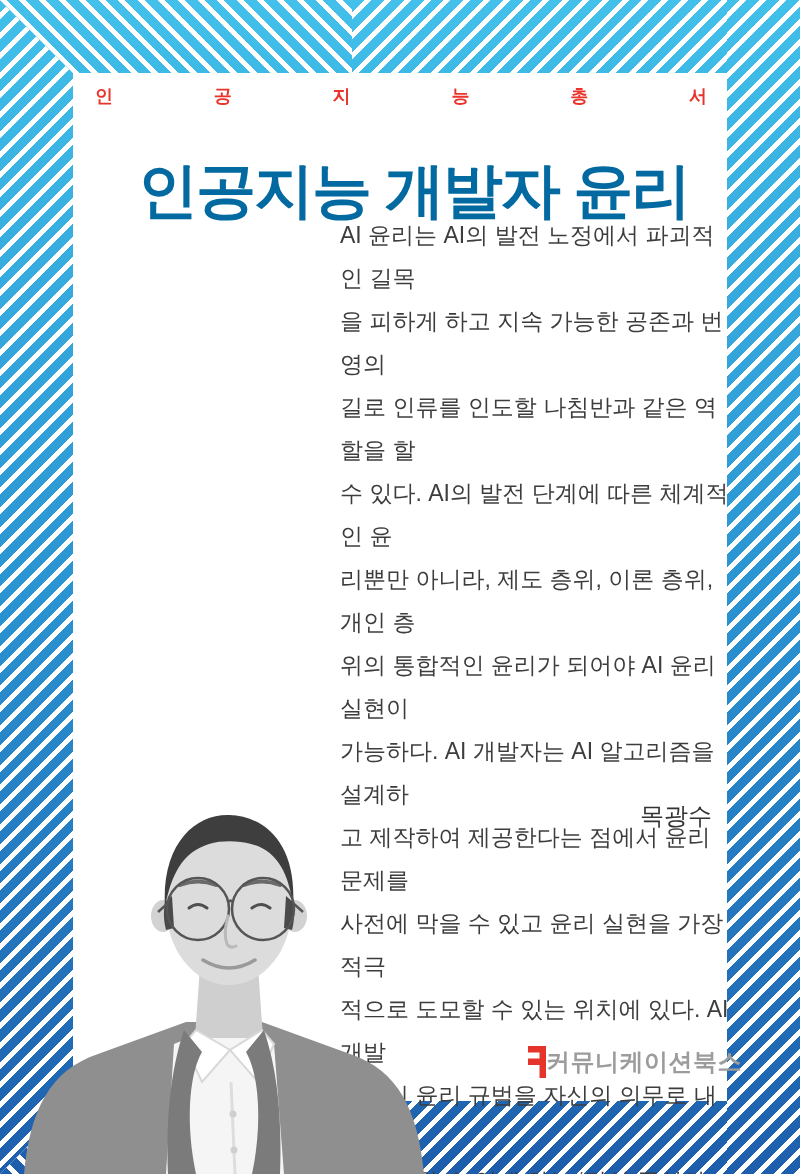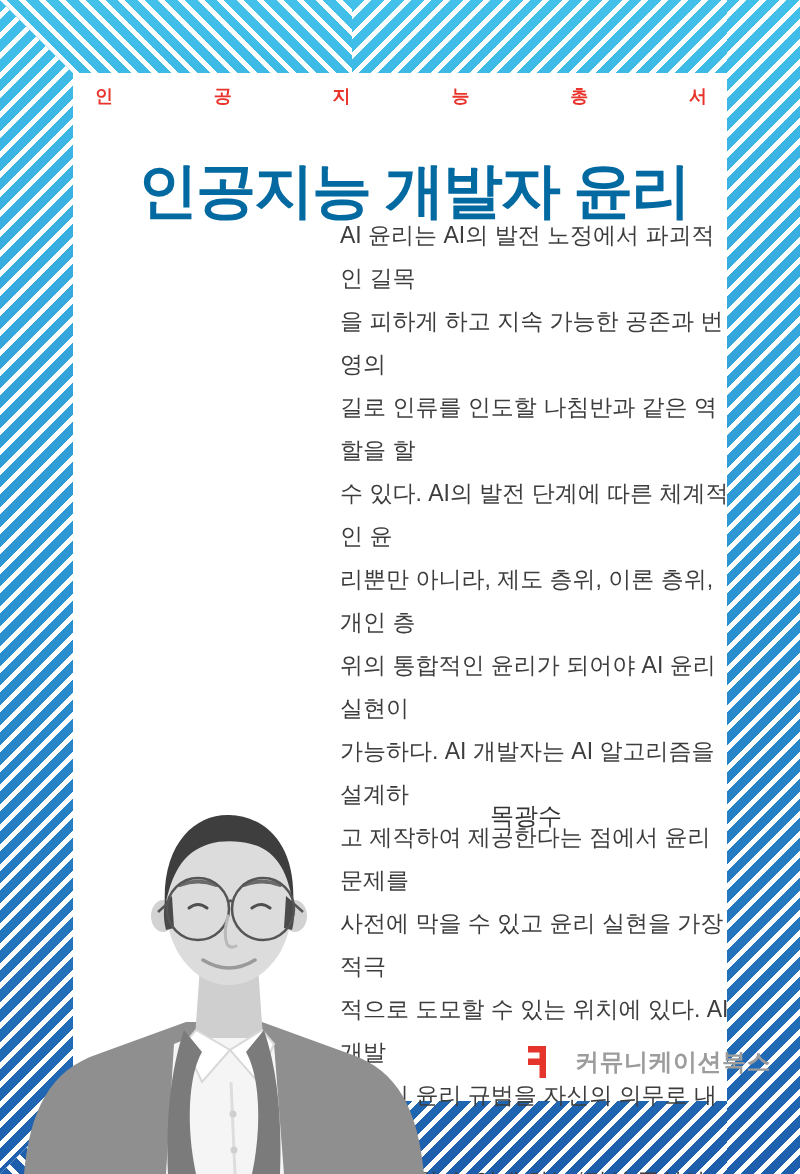--- a/index.html
+++ b/index.html
@@ -53,26 +53,26 @@
     position:absolute;z-index:2;left:138px;top:118px;width:590px;
     font-size:60px;font-weight:900;letter-spacing:-2px;color:#0369a1;
     white-space:nowrap;line-height:1.1;
   }
   .body-text{
     position:absolute;z-index:2;left:340px;top:214px;width:392px;
     font-size:23px;line-height:43px;color:#3d3d3d;white-space:pre-line;
   }
   .author-name{
     position:absolute;z-index:2;left:340px;top:800px;width:372px;
-    text-align:center;font-size:24px;color:#333333;
+    text-align:right;font-size:24px;color:#333333;
   }
   
   .publisher{
     position:absolute;z-index:2;left:528px;top:1046px;
-    display:flex;align-items:center;gap:29px;
+    display:flex;align-items:center;gap:0;
   }
   .publisher-text{
     font-size:24px;font-weight:700;color:#9c9c9c;letter-spacing:0.5px;
   }
   
   .portrait{position:absolute;z-index:3;left:18px;top:810px;width:412px;height:364px;}
 </style>
 </head>
 <body>
 

